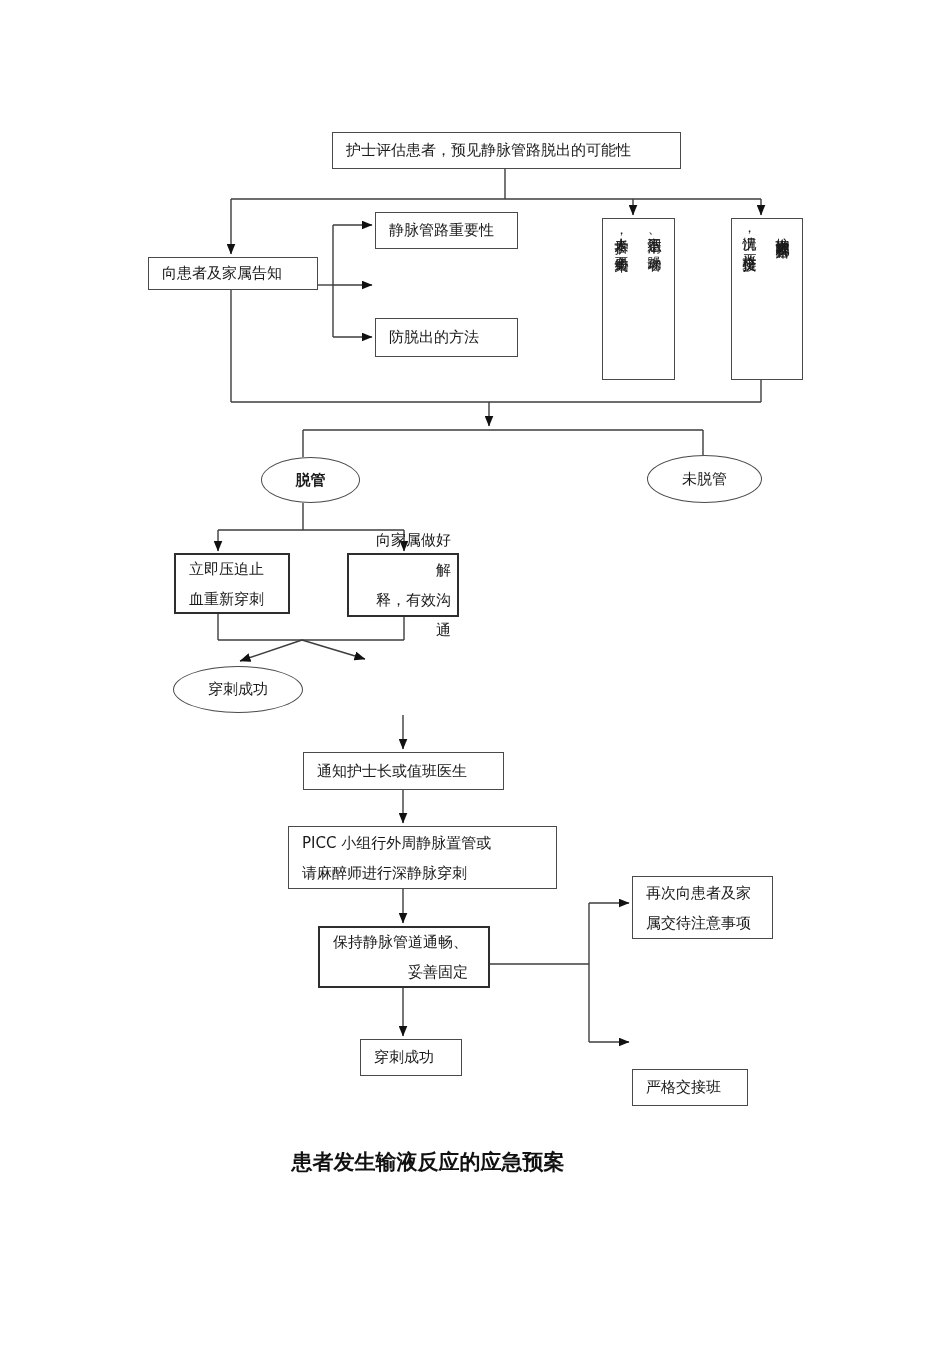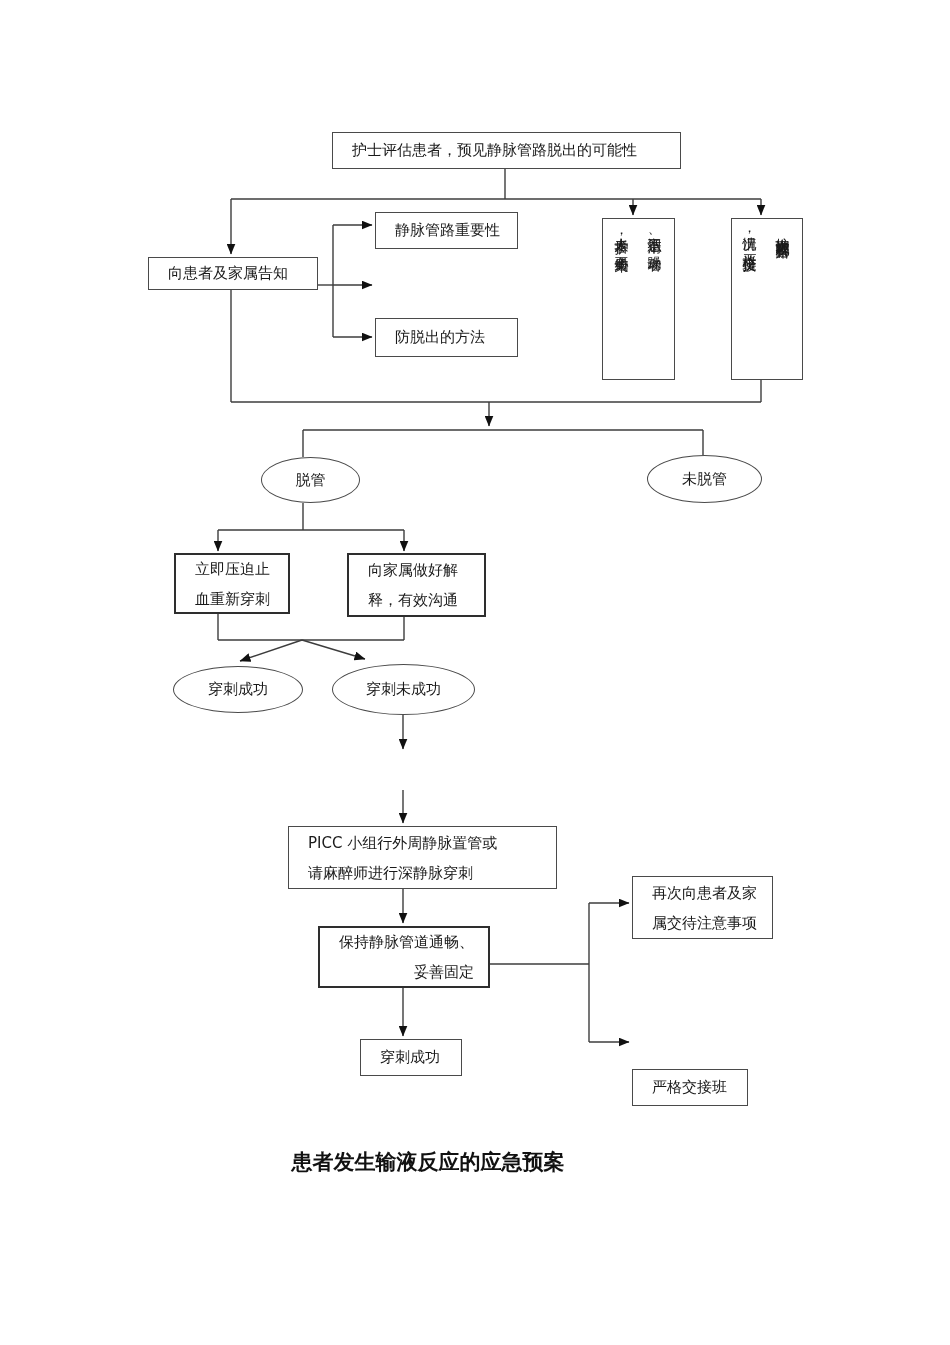--- a/index.html
+++ b/index.html
@@ -6,21 +6,21 @@
   #canvas{
     position:relative;width:950px;height:1345px;background:#ffffff;
     font-family:"DejaVu Sans","Liberation Sans",sans-serif;
     color:#1a1a1a;overflow:hidden;
   }
   .node{
     position:absolute;box-sizing:border-box;border:1px solid #4a4a4a;
     background:#ffffff;font-size:15px;line-height:1.25;
     display:flex;align-items:center;
   }
-  .pad{padding-left:19px;padding-right:6px;}
+  .pad{padding-left:13px;padding-right:6px;}
   .thick{border-width:2px;border-color:#2e2e2e;text-align:right;}
   .ml{white-space:pre-line;line-height:30px;}
   .ellipse{
     position:absolute;box-sizing:border-box;border:1px solid #4a4a4a;
     border-radius:50%;background:#ffffff;font-size:15px;
     display:flex;align-items:center;justify-content:center;
   }
   .vbox{
     position:absolute;box-sizing:border-box;border:1px solid #4a4a4a;
     background:#ffffff;font-size:14px;
@@ -99,34 +99,34 @@
 
 
   <div class="node pad" style="left:375px;top:318px;width:143px;height:39px;">防脱出的方法</div>
 
   <div class="vbox" style="left:602px;top:218px;width:73px;height:162px;">意识不清、躁动者，
 专人看护，必要约束</div>
 
   <div class="vbox" style="left:731px;top:218px;width:72px;height:162px;">护士勤巡视观察管路
 情况，严格交接班</div>
 
-  <div class="ellipse" style="left:261px;top:457px;width:99px;height:46px;">脱管</div>
+  <div class="ellipse" style="left:261px;top:457px;width:99px;height:46px;font-weight:bold;">脱管</div>
 
   <div class="ellipse" style="left:647px;top:455px;width:115px;height:48px;">未脱管</div>
 
   <div class="node pad ml thick" style="left:174px;top:553px;width:116px;height:61px;">立即压迫止
 血重新穿刺</div>
 
-  <div class="node pad ml thick" style="left:347px;top:553px;width:139px;height:64px;">向家属做好解
+  <div class="node pad ml thick" style="left:347px;top:553px;width:112px;height:64px;">向家属做好解
 释，有效沟通</div>
 
   <div class="ellipse" style="left:173px;top:666px;width:130px;height:47px;">穿刺成功</div>
 
-  <div class="ellipse" style="left:332px;top:664px;width:143px;height:51px;">穿刺未成功</div>
 
+  <div class="node pad" style="left:303px;top:752px;width:201px;height:38px;">通知护士长或值班医生</div>
 
   <div class="node pad ml" style="left:288px;top:826px;width:269px;height:63px;">PICC 小组行外周静脉置管或
 请麻醉师进行深静脉穿刺</div>
 
   <div class="node pad ml thick" style="left:318px;top:926px;width:172px;height:62px;">保持静脉管道通畅、
 妥善固定</div>
 
   <div class="node pad" style="left:360px;top:1039px;width:102px;height:37px;">穿刺成功</div>
 
   <div class="node pad ml" style="left:632px;top:876px;width:141px;height:63px;">再次向患者及家

